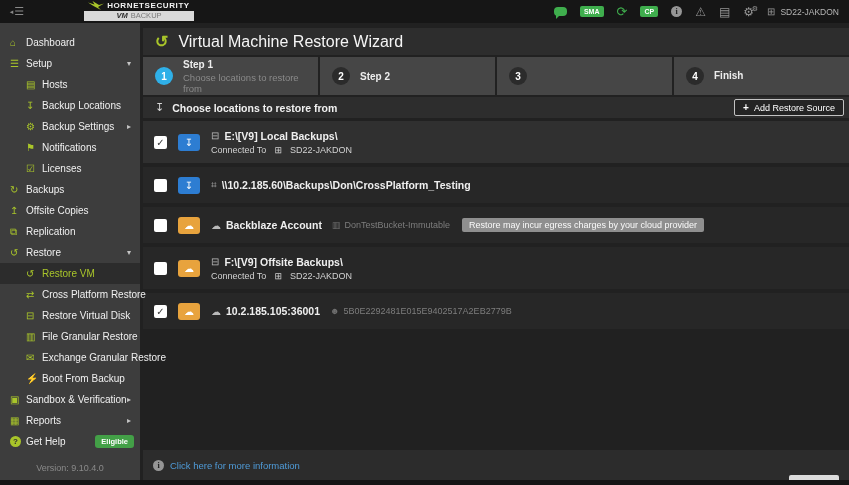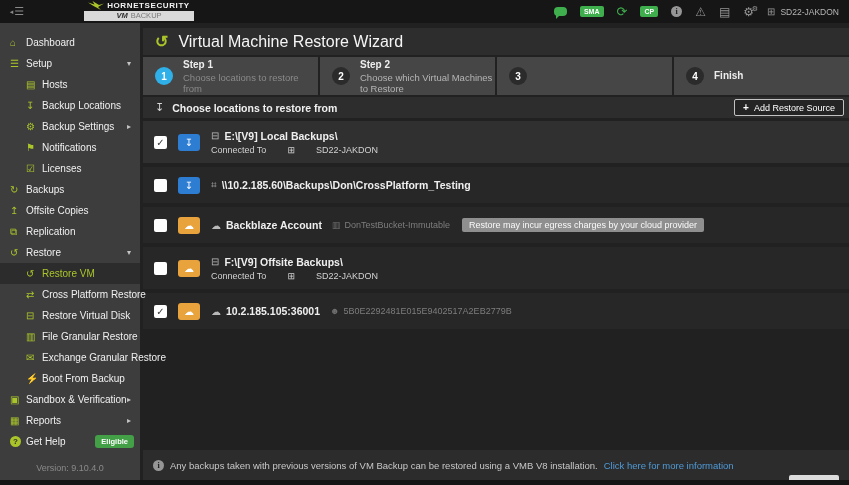--- a/index.html
+++ b/index.html
@@ -89,21 +89,21 @@
     display:flex; align-items:center; justify-content:center; }
   .src.blue { background:#2d7dd2; } .src.orange { background:#e8a33d; }
   .rt { display:flex; flex-direction:column; justify-content:center; }
   .l1 { display:flex; align-items:center; gap:5px; font-size:10.5px; font-weight:bold; color:#efefef; }
   .glyph { color:#b9b9b9; font-weight:normal; font-size:10px; }
   .extra { display:flex; align-items:center; gap:4px; margin-left:5px; font-weight:normal; }
   .dicon { color:#6f6f6f; font-size:9px; }
   .dtext { color:#7d7d7d; font-size:9px; }
   .chip { margin-left:7px; background:#8f8f8f; color:#fafafa; font-size:9px; font-weight:normal;
     padding:2px 7px; border-radius:2px; white-space:nowrap; }
-  .l2 { display:flex; align-items:center; gap:21px; margin-top:3px; font-size:9px; color:#d2d2d2; }
+  .l2 { display:flex; align-items:center; gap:8px; margin-top:3px; font-size:9px; color:#d2d2d2; }
   .winico2 { font-size:9px; color:#cfcfcf; }
 
   .mfooter { position:absolute; left:3px; right:0; bottom:0; height:30px; background:#2c2c2c;
     display:flex; align-items:center; gap:6px; padding:0 10px; }
   .fnote { color:#c8c8c8; font-size:9.5px; }
   .flink { color:#4f9bd8; font-size:9.5px; cursor:pointer; }
   .next-btn { margin-left:auto; background:#dcdcdc; color:#222; font-size:10.5px;
     padding:4px 14px; border:none; border-radius:2px; cursor:pointer;
     font-family:"Liberation Sans", sans-serif;margin-top:40px; }
   .bottombar { position:absolute; left:0; right:0; bottom:0; height:5px; background:#151515; z-index:6; }
@@ -249,21 +249,20 @@
           <span class="scircle">1</span>
           <div class="stext">
             <div class="stitle">Step 1</div>
             <div class="ssub">Choose locations to restore from</div>
           </div>
         </div>
         <div class="step">
           <span class="scircle">2</span>
           <div class="stext">
             <div class="stitle">Step 2</div>
-            <div class="ssub">Choose which Virtual Machines to Restore</div>
           </div>
         </div>
         <div class="step">
           <span class="scircle">3</span>
         </div>
         <div class="step">
           <span class="scircle">4</span>
           <div class="stext">
             <div class="stitle">Finish</div>
             <div class="ssub"></div>
@@ -347,20 +346,19 @@
                 <span class="dicon">☻</span>
                 <span class="dtext">5B0E2292481E015E9402517A2EB2779B</span>
               </span>
             </div>
           </div>
         </div>
       </div>
 
     <footer class="mfooter">
       <span class="infoc">i</span>
-      <span class="fnote">Any backups taken with previous versions of VM Backup can be restored using a VMB V8 installation.</span>
       <span class="flink">Click here for more information</span>
       <button class="next-btn">Next</button>
     </footer>
   </main>
 
   <div class="bottombar"></div>
 </div>
 
 </body></html>

